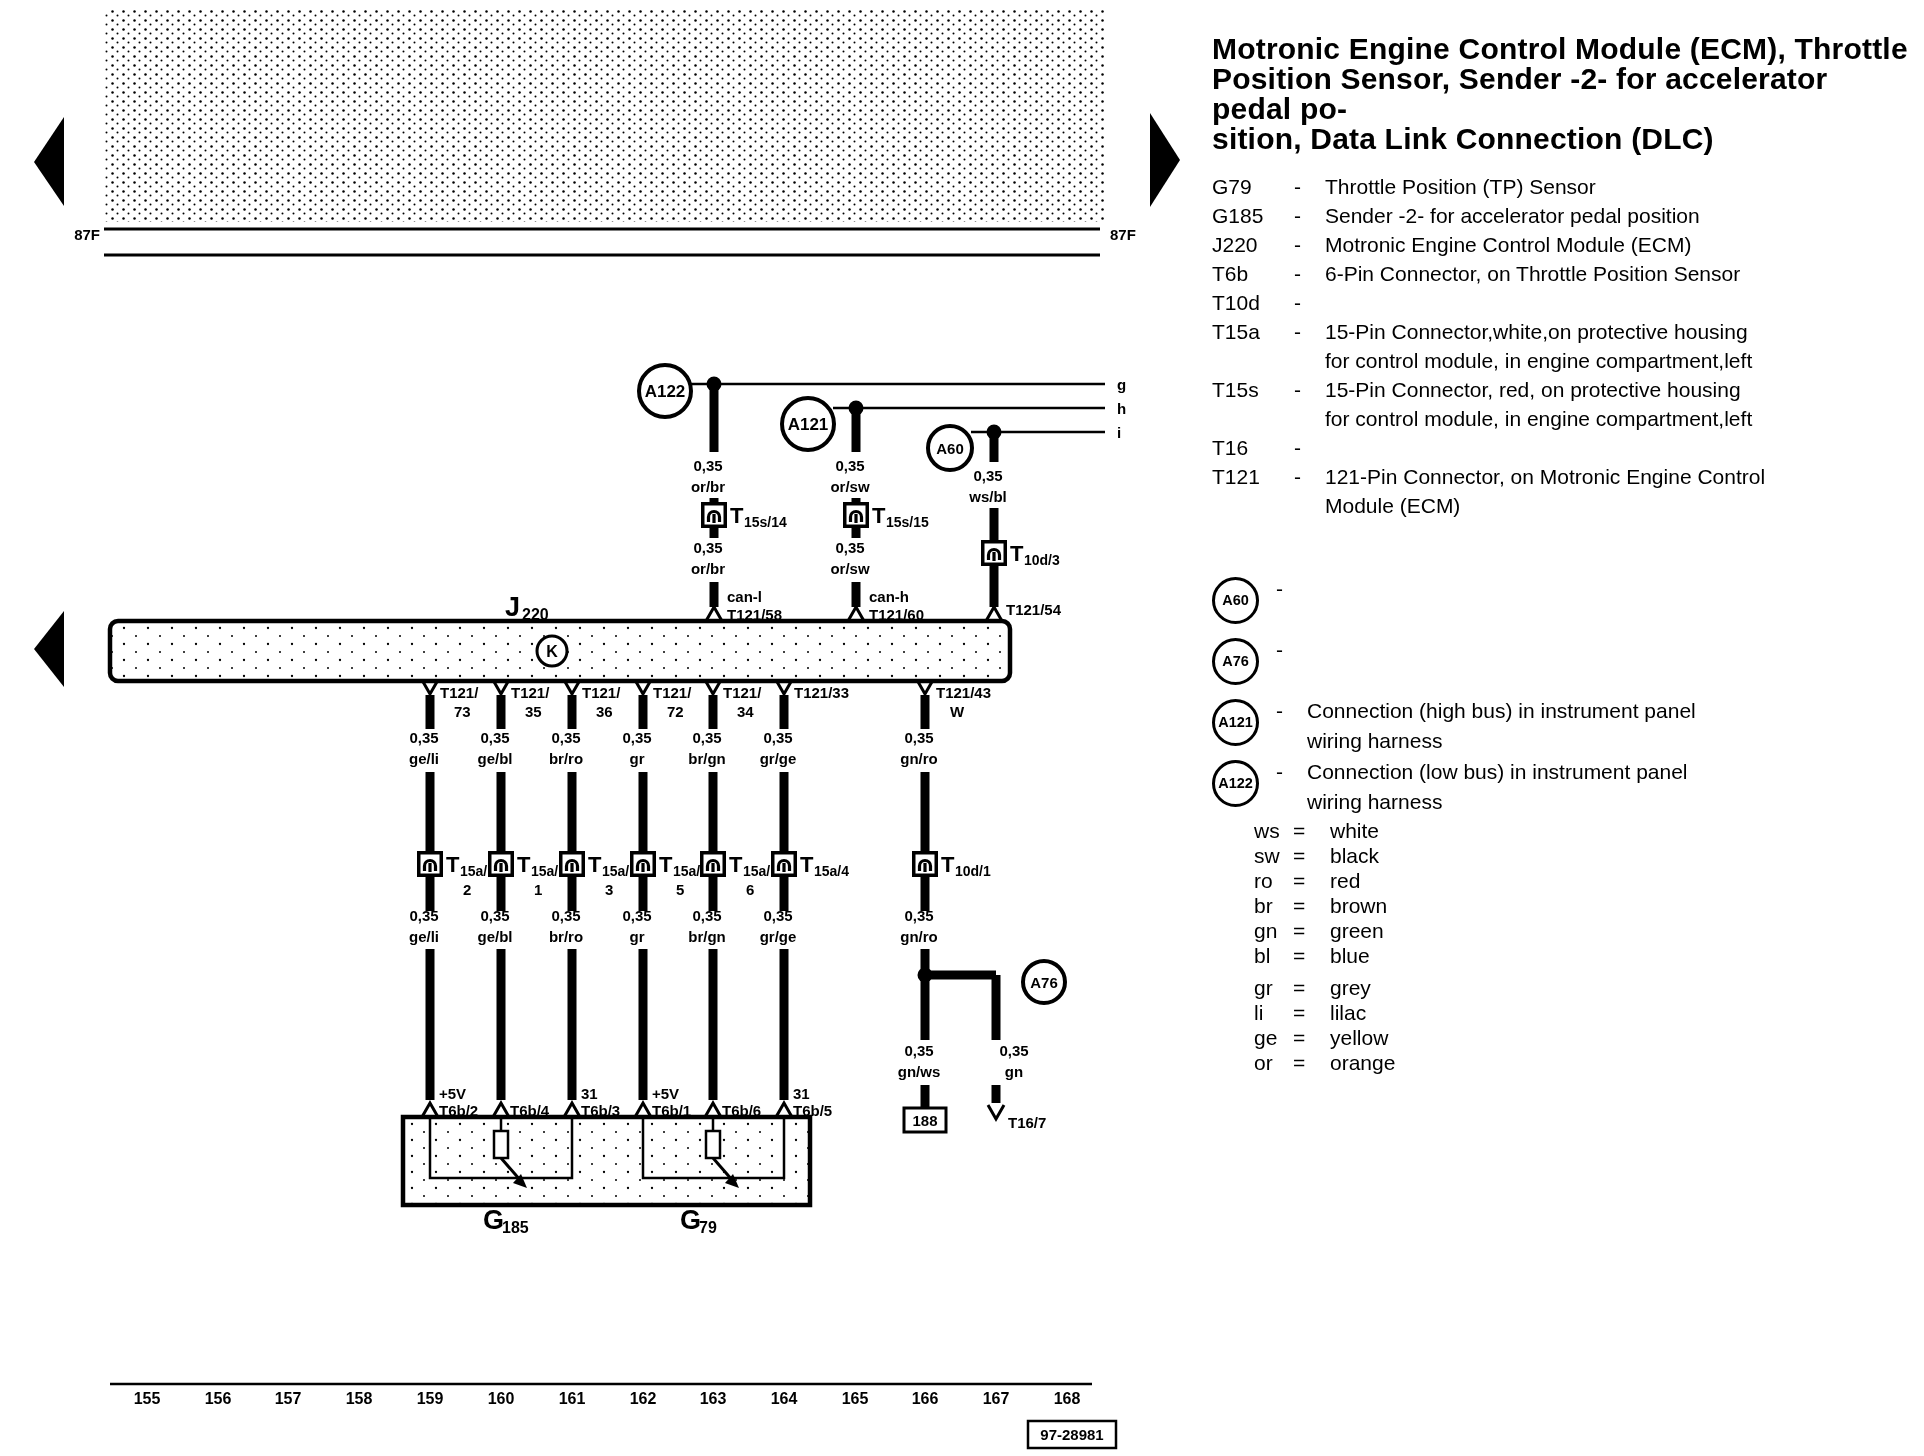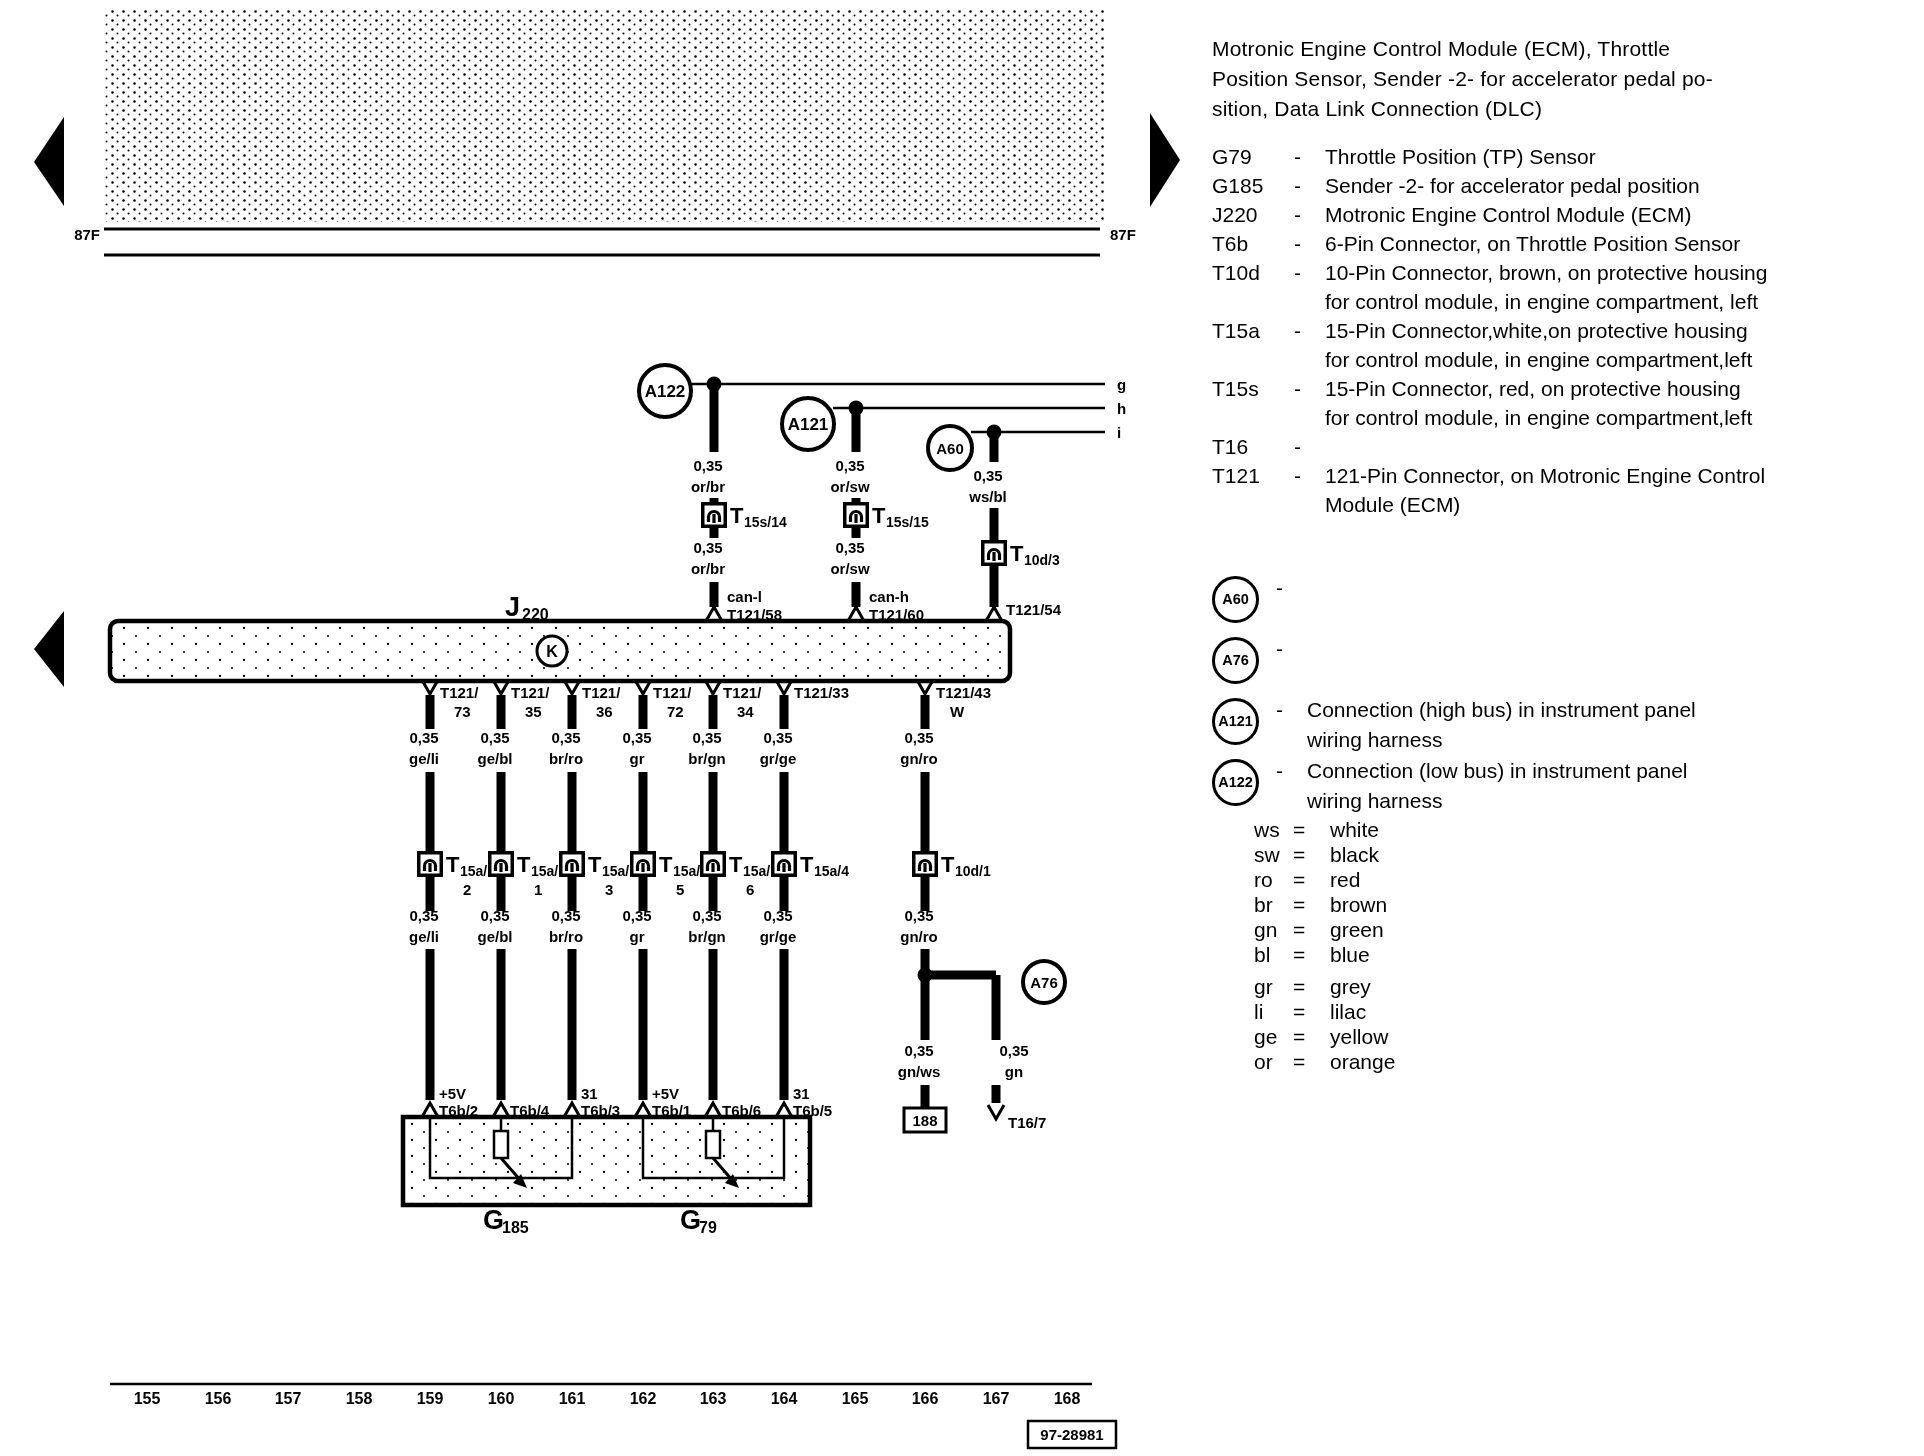--- a/index.html
+++ b/index.html
@@ -8,21 +8,21 @@
   svg.diagram{position:absolute;left:0;top:0}
   svg text{font-family:"Liberation Sans",sans-serif;font-weight:bold;fill:#000}.f14{font-size:14px}.f15{font-size:15px}.f16{font-size:16px}
   .f17{font-size:17px}.f22{font-size:22px}.f27{font-size:27px}
   .mid{text-anchor:middle}.end{text-anchor:end}
   .w{stroke:#000;stroke-width:9}
   .t{stroke:#000;stroke-width:2.5}
   .t3{stroke:#000;stroke-width:3;fill:none}
   .bx{fill:url(#spkB);stroke:#000;stroke-width:4.5}
   .cir{fill:#fff;stroke:#000;stroke-width:4}
   .legend{position:absolute;left:1212px;top:34px;width:700px}
-  .title{font-size:21px;font-weight:normal;line-height:30px;letter-spacing:.2px}
+  .title{font-size:30px;font-weight:bold;line-height:30px;letter-spacing:.2px}
   .comps{margin-top:18px}
   .crow{display:flex;font-size:21px;line-height:29px}
   .term{width:82px;flex:none}
   .dash{width:31px;flex:none}
   .desc{white-space:pre-line}
   .acirc{margin-top:54px}
   .arow{display:flex;align-items:flex-start;min-height:61px}
   .abubble{flex:none;width:41px;height:41px;border:3.5px solid #000;border-radius:50%;
            text-align:center;line-height:41px;font-size:14.5px;font-weight:bold;margin-top:3px}
   .acol{width:17px;flex:none}
@@ -362,22 +362,20 @@
       <span class="desc">Motronic Engine Control Module (ECM)</span>
     </div>
     <div class="crow">
       <span class="term">T6b</span>
       <span class="dash">-</span>
       <span class="desc">6-Pin Connector, on Throttle Position Sensor</span>
     </div>
     <div class="crow">
       <span class="term">T10d</span>
       <span class="dash">-</span>
-      <span class="desc">10-Pin Connector, brown, on protective housing
-for control module, in engine compartment, left</span>
     </div>
     <div class="crow">
       <span class="term">T15a</span>
       <span class="dash">-</span>
       <span class="desc">15-Pin Connector,white,on protective housing
 for control module, in engine compartment,left</span>
     </div>
     <div class="crow">
       <span class="term">T15s</span>
       <span class="dash">-</span>

